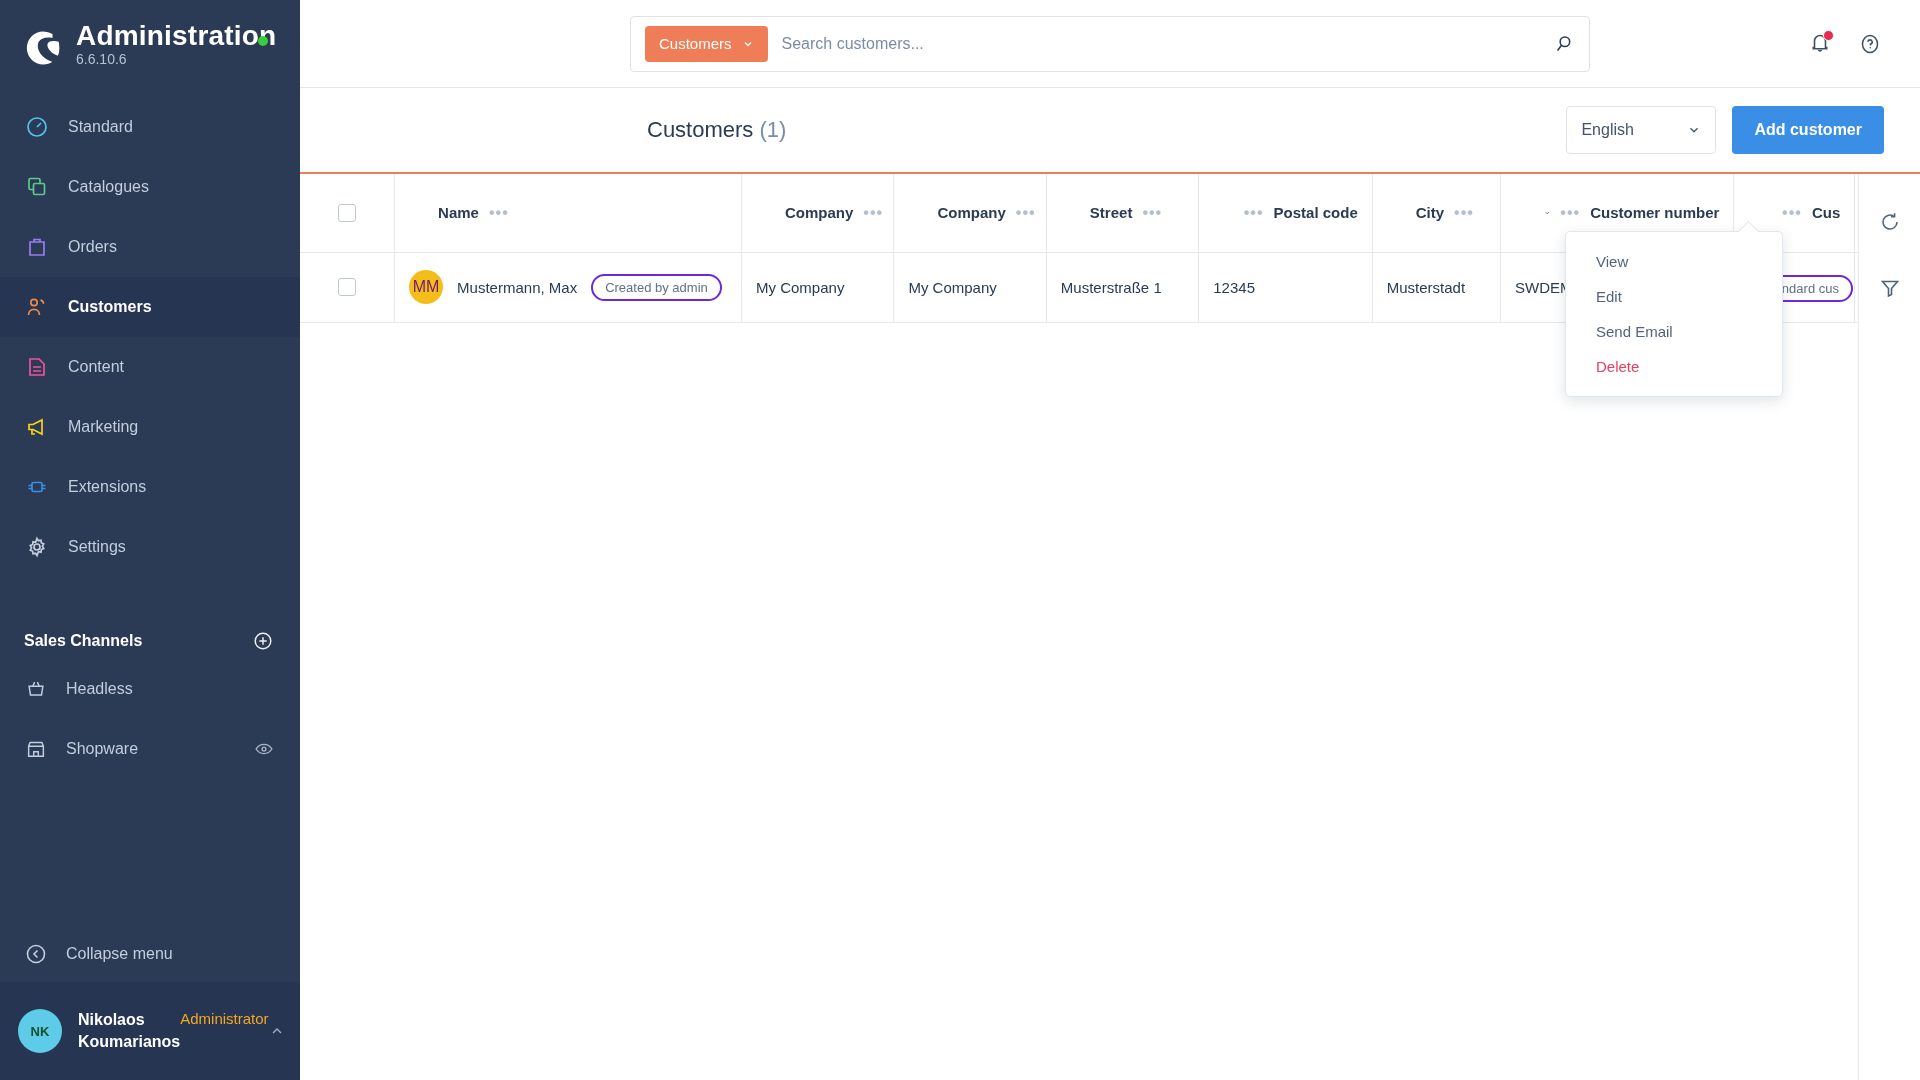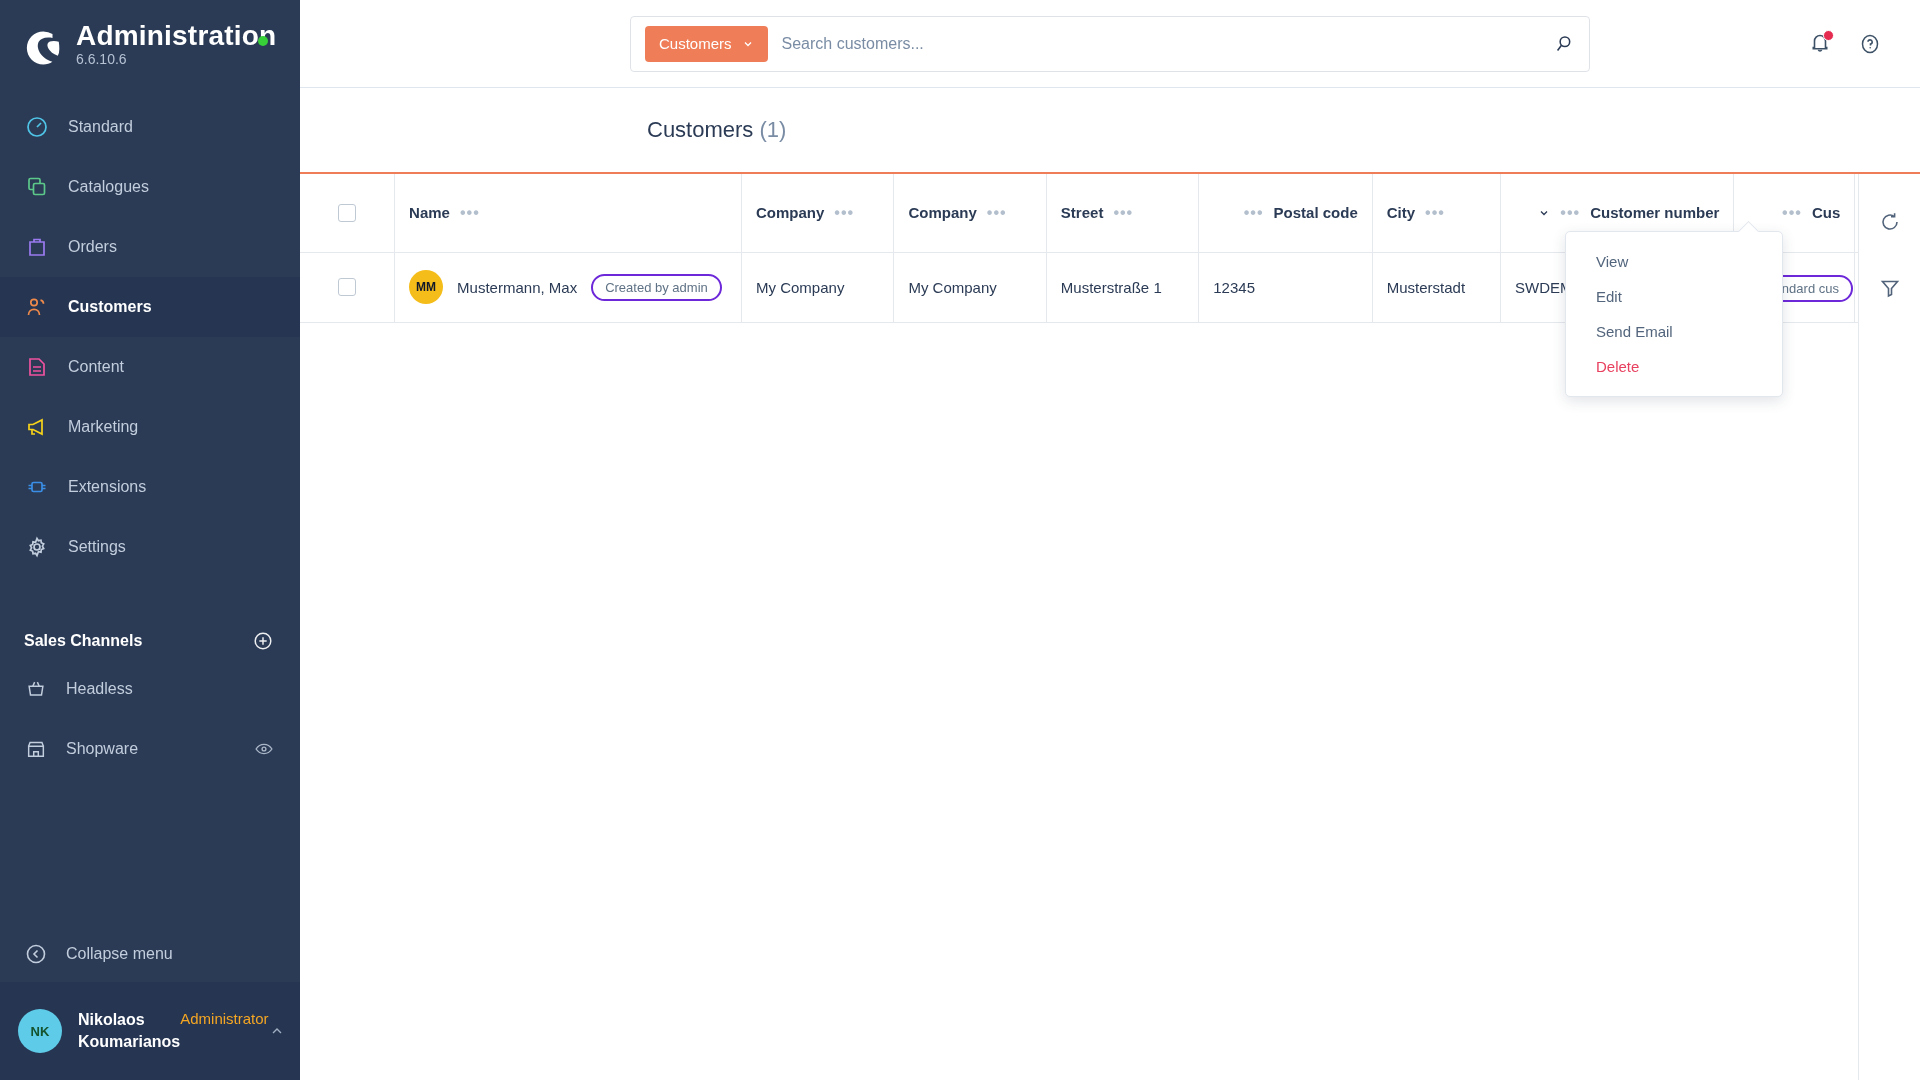--- a/index.html
+++ b/index.html
@@ -122,30 +122,30 @@
   .grid th, .grid td {
     border-right: 1px solid #e5e9ee; border-bottom: 1px solid #e5e9ee;
     text-align: left; font-size: 15px; color: #2b3b55; font-weight: normal;
     height: 70px; padding: 0 14px; vertical-align: middle; overflow: hidden; white-space: nowrap;
   }
   .grid th { font-weight: bold; font-size: 15px; color: #2b3b55; height: 78px; }
   .grid th.nb, .grid td.nb { border-right: 0; }
   .col-check { width: 90px; text-align: center; }
   .col-check > * { margin: 0 auto; }
   .cbox { width: 18px; height: 18px; border: 1px solid #bfc9d4; border-radius: 3px; background: #fff; display: block; cursor: pointer; }
-  .th-inner { display: flex; align-items: center; gap: 10px; }
+  .th-inner { display: flex; align-items: center; gap: 10px; margin-left: 29px; }
   .th-inner.right { justify-content: flex-end; }
   .dots { color: #b3bfcd; font-size: 16px; letter-spacing: 1px; line-height: 10px; cursor: grab; }
   .chev-sort { width: 12px; height: 12px; color: #2b3b55; }
   .num { text-align: right; }
 
   .cell-name { display: flex; align-items: center; gap: 14px; }
   .avatar-sm {
     width: 34px; height: 34px; border-radius: 50%; background: #f5bd19;
-    color: #0f172a; font-size: 12px; font-weight: bold;
+    color: #701a75; font-size: 16px; font-weight: normal;
     display: flex; align-items: center; justify-content: center; flex: 0 0 34px;
   }
   .pill {
     border: 2px solid #6d28d9; border-radius: 14px; padding: 4px 12px;
     font-size: 13px; color: #5f7285; background: #fff; white-space: nowrap;
   }
 
   .ctx-btn {
     width: 40px; height: 36px; border: 1px solid #dfe3e8; border-radius: 4px;
     background: #fff; color: #2fbf71; font-size: 18px; line-height: 8px;
@@ -379,20 +379,29 @@
             <circle cx="12.2" cy="15.7" r=".8" fill="#3d5166" stroke="none"></circle>
           </svg>
         </span>
       </div>
     </div>
 
     <div class="pagehead">
       <div class="page-title">
         <span>Customers</span>
         <span class="count">(1)</span>
+      </div>
+      <div class="page-actions">
+        <div class="lang-select">
+          <span>English</span>
+          <svg width="14" height="14" viewBox="0 0 24 24" fill="none" stroke="#42556b" stroke-width="2.2">
+            <path d="M6 9l6 6 6-6"></path>
+          </svg>
+        </div>
+        <div class="btn-primary">Add customer</div>
       </div>
     </div>
 
     <div class="table-wrap">
       <table class="grid">
         <colgroup>
           <col style="width:90px">
             <col style="width:330px">
             <col style="width:145px">
             <col style="width:145px">

